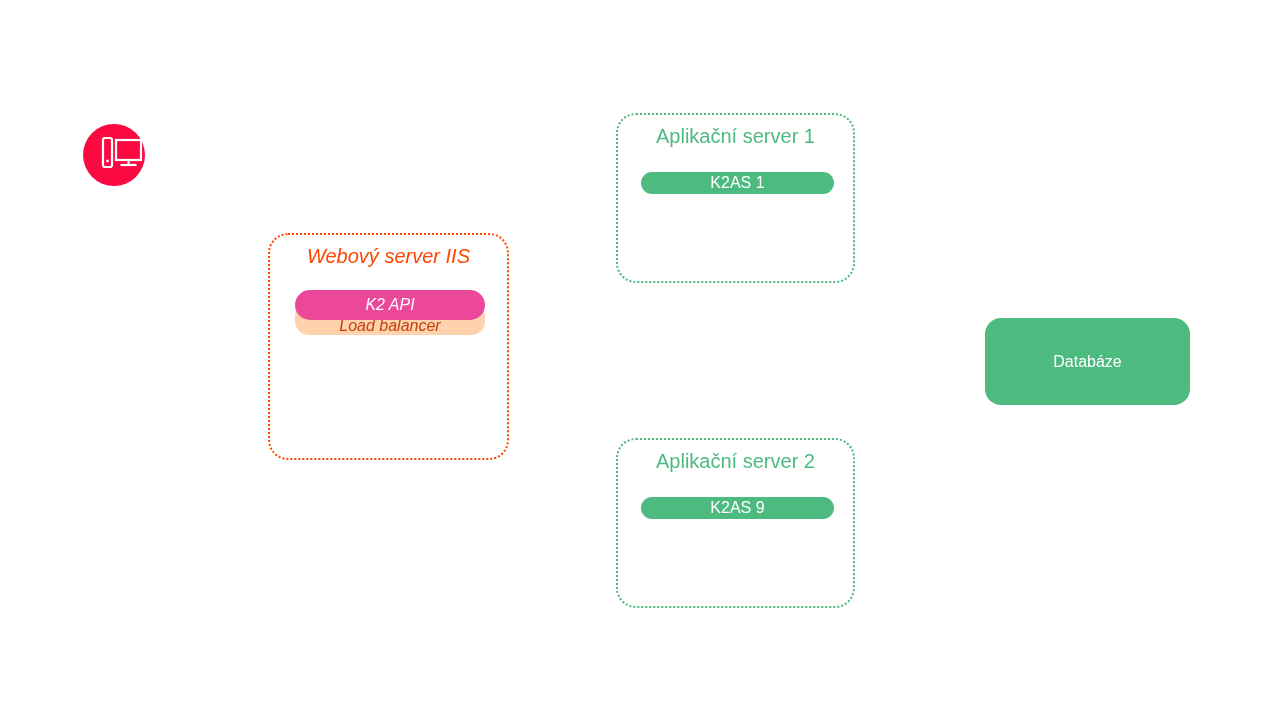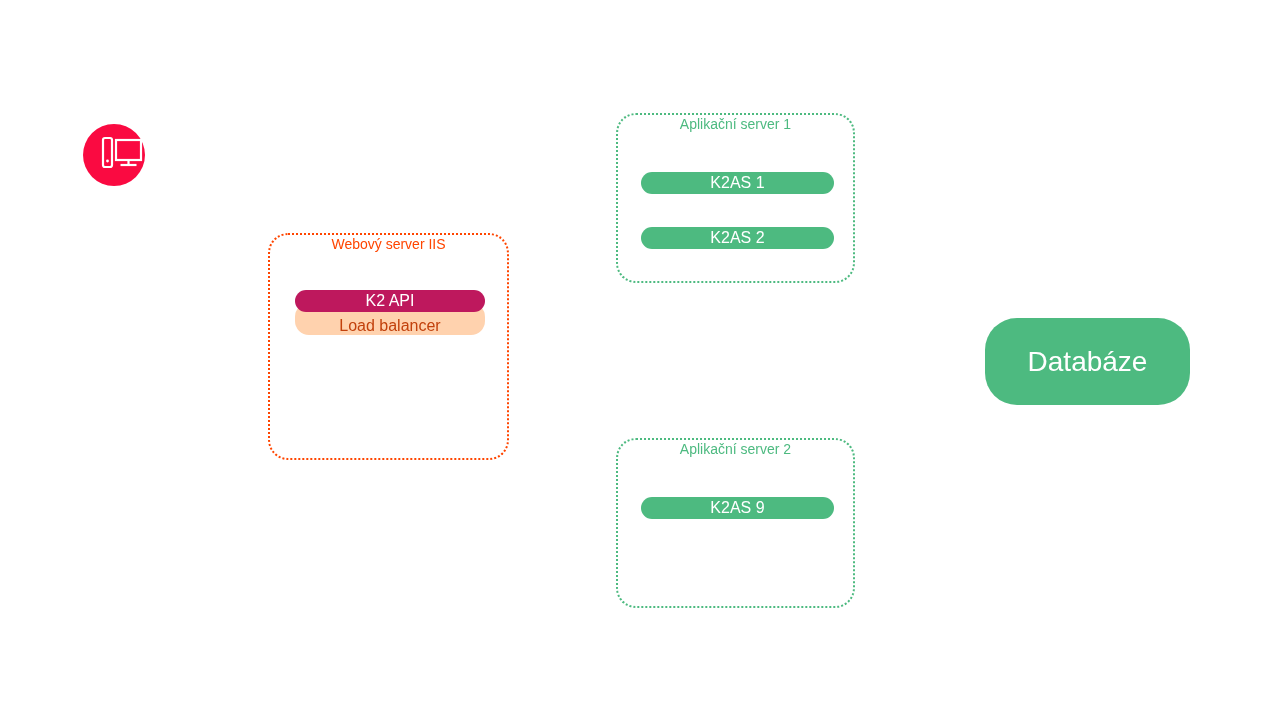--- a/index.html
+++ b/index.html
@@ -37,35 +37,36 @@
     position: absolute;
     box-sizing: border-box;
     border-radius: 20px;
     background: #ffffff;
   }
   .group-box.orange { border: 2px dotted #ff4500; }
   .group-box.green  { border: 2px dotted #4dba80; }
 
   .group-title {
     position: absolute;
-    top: 1px;
+    top: 10px;
     left: 0;
     width: 100%;
     text-align: center;
-    font-size: 14px;
+    font-size: 20px;
     font-weight: 400;
   }
   .group-title.orange-text { color: #ff4500; }
   .group-title.green-text  { color: #4dba80; }
 
   #web-server-box {
     left: 268px;
     top: 233px;
     width: 241px;
     height: 227px;
+    font-style: italic;
   }
   #app-server-1-box {
     left: 616px;
     top: 113px;
     width: 239px;
     height: 170px;
   }
   #app-server-2-box {
     left: 616px;
     top: 438px;
@@ -80,22 +81,22 @@
     align-items: center;
     justify-content: center;
     font-size: 16px;
     line-height: 1;
     text-align: center;
   }
   .api-pill {
     left: 25px;
     top: 55px;
     width: 190px;
-    height: 22px;
-    background: #be185d;
+    height: 30px;
+    background: #ec4899;
     color: #ffffff;
     border-radius: 16px;
     z-index: 2;
   }
   .lb-pill {
     left: 25px;
     top: 68px;
     width: 190px;
     height: 32px;
     background: #ffd2ae;
@@ -116,25 +117,25 @@
 
   
   .database-node {
     position: absolute;
     left: 985px;
     top: 318px;
     width: 205px;
     height: 87px;
     background: #4dba80;
     color: #ffffff;
-    border-radius: 32px;
+    border-radius: 16px;
     display: flex;
     align-items: center;
     justify-content: center;
-    font-size: 28px;
+    font-size: 16px;
   }
 </style>
 </head>
 <body>
 
 <div class="canvas">
 
   <div class="client-circle">
     <svg width="62" height="62" viewBox="0 0 62 62">
       <g fill="none" stroke="#ffffff" stroke-width="2.2">
@@ -151,21 +152,20 @@
     <div class="group-title orange-text">Webový server IIS</div>
     <div class="pill api-pill">K2 API</div>
     <div class="pill lb-pill">
       <span style="margin-top:14px">Load balancer</span>
     </div>
   </div>
 
   <div id="app-server-1-box" class="group-box green">
     <div class="group-title green-text">Aplikační server 1</div>
     <div class="pill green-pill slot-0">K2AS 1</div>
-    <div class="pill green-pill slot-1">K2AS 2</div>
   </div>
 
   <div id="app-server-2-box" class="group-box green">
     <div class="group-title green-text">Aplikační server 2</div>
     <div class="pill green-pill slot-0">K2AS 9</div>
   </div>
 
   <div class="database-node">Databáze</div>
 
 </div>

